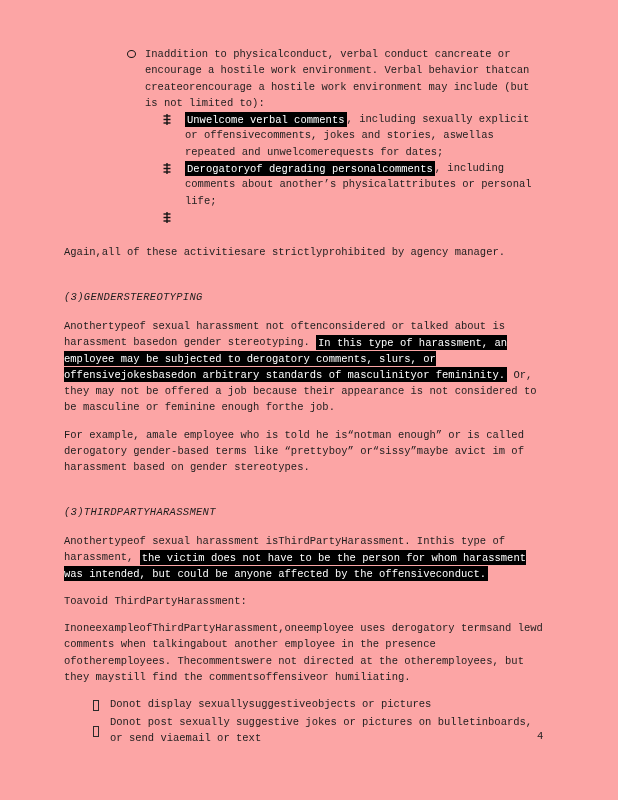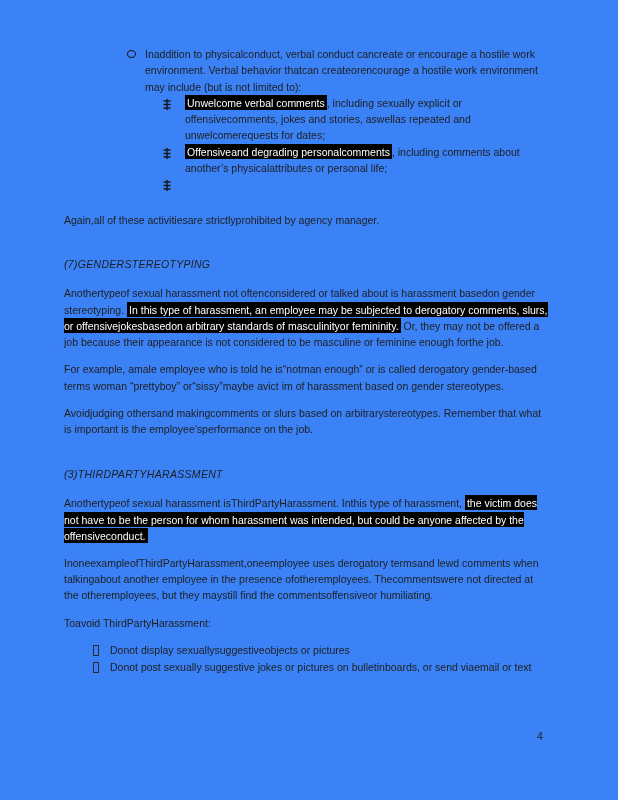--- a/index.html
+++ b/index.html
@@ -1,20 +1,20 @@
 <!DOCTYPE html>
 <html><head>
 <meta charset="utf-8">
 <style>
   html,body { margin:0; padding:0; background:#ffffff; }
   .page {
     position:relative;
     width:618px; height:800px;
-    background:#3b82f6;
-    font-family:Liberation Sans, sans-serif;
+    background:#fca5a5;
+    font-family:Liberation Mono, monospace;
     font-size:10.5px;
     line-height:16.3px;
     color:#1e1e1e;
     overflow:hidden;
   }
   .content { padding:46px 70px 0 64px; }
   p { margin:0 0 11px 0; }
   .heading {
     font-style:italic;
     letter-spacing:0.3px;
@@ -31,21 +31,21 @@
   .o-item { display:flex; }
   .o-marker { flex:0 0 18px; margin-left:63px; padding-top:4px; }
   .o-marker span {
     display:block; width:7px; height:6px;
     border:1.3px solid #151515; border-radius:50%;
   }
   .bar-item { display:flex; }
   .bar-marker { flex:0 0 22px; margin-left:99px; padding-top:3px; }
   .itext { flex:1; }
   
-  .box-item { display:flex; margin-bottom:1px; }
+  .box-item { display:flex; margin-bottom:1px;align-items:center; }
   .box-marker { flex:0 0 17px; margin-left:29px; padding-top:3px; }
   .box-marker span {
     display:block; width:4px; height:9px;
     border:1px solid #2a2a2a;
   }
   .page-number {
     position:absolute;
     left:537px; top:728px;
   }
 </style>
@@ -79,54 +79,53 @@
         <div class="bar-marker">
           <svg width="8" height="11" viewBox="0 0 8 11">
               <g stroke="#151515" stroke-width="1.4">
                 <line x1="4" y1="0" x2="4" y2="11"></line>
                 <line x1="0.5" y1="2" x2="7.5" y2="2"></line>
                 <line x1="0.5" y1="5.5" x2="7.5" y2="5.5"></line>
                 <line x1="0.5" y1="9" x2="7.5" y2="9"></line>
               </g>
             </svg>
         </div>
-        <div class="itext"><span class="hl">Offensiveand degrading personalcomments</span><span>, including comments about another’s physicalattributes or personal life;</span></div>
+        <div class="itext"><span class="hl">Derogatoryof degrading personalcomments</span><span>, including comments about another’s physicalattributes or personal life;</span></div>
       </div>
       <div class="bar-item">
         <div class="bar-marker">
           <svg width="8" height="11" viewBox="0 0 8 11">
               <g stroke="#151515" stroke-width="1.4">
                 <line x1="4" y1="0" x2="4" y2="11"></line>
                 <line x1="0.5" y1="2" x2="7.5" y2="2"></line>
                 <line x1="0.5" y1="5.5" x2="7.5" y2="5.5"></line>
                 <line x1="0.5" y1="9" x2="7.5" y2="9"></line>
               </g>
             </svg>
         </div>
       </div>
     </div>
 
     <p>Again,all of these activitiesare strictlyprohibited by agency manager.</p>
 
-    <p class="heading">(7)GENDERSTEREOTYPING</p>
+    <p class="heading">(3)GENDERSTEREOTYPING</p>
 
     <p><span>Anothertypeof sexual harassment not oftenconsidered or talked about is harassment basedon gender stereotyping. </span><span class="hl">In this type of harassment, an employee may be subjected to derogatory comments, slurs, or offensivejokesbasedon arbitrary standards of masculinityor femininity.</span><span> Or, they may not be offered a job because their appearance is not considered to be masculine or feminine enough forthe job.</span></p>
 
-    <p>For example, amale employee who is told he is“notman enough” or is called derogatory gender-based terms woman “prettyboy” or“sissy”maybe avict im of harassment based on gender stereotypes.</p>
+    <p>For example, amale employee who is told he is“notman enough” or is called derogatory gender-based terms like “prettyboy” or“sissy”maybe avict im of harassment based on gender stereotypes.</p>
 
 
-    <p>Avoidjudging othersand makingcomments or slurs based on arbitrarystereotypes. Remember that what is important is the employee’sperformance on the job.</p>
 
     <p class="heading">(3)THIRDPARTYHARASSMENT</p>
 
     <p><span>Anothertypeof sexual harassment isThirdPartyHarassment. Inthis type of harassment, </span><span class="hl">the victim does not have to be the person for whom harassment was intended, but could be anyone affected by the offensiveconduct.</span></p>
 
+    <p>Toavoid ThirdPartyHarassment:</p>
+
     <p>InoneexampleofThirdPartyHarassment,oneemployee uses derogatory termsand lewd comments when talkingabout another employee in the presence ofotheremployees. Thecommentswere not directed at the otheremployees, but they maystill find the commentsoffensiveor humiliating.</p>
-
-    <p>Toavoid ThirdPartyHarassment:</p>
 
     <div>
       <div class="box-item">
         <div class="box-marker">
             <span></span>
           </div>
         <div class="itext">Donot display sexuallysuggestiveobjects or pictures</div>
       </div>
       <div class="box-item">
         <div class="box-marker">

